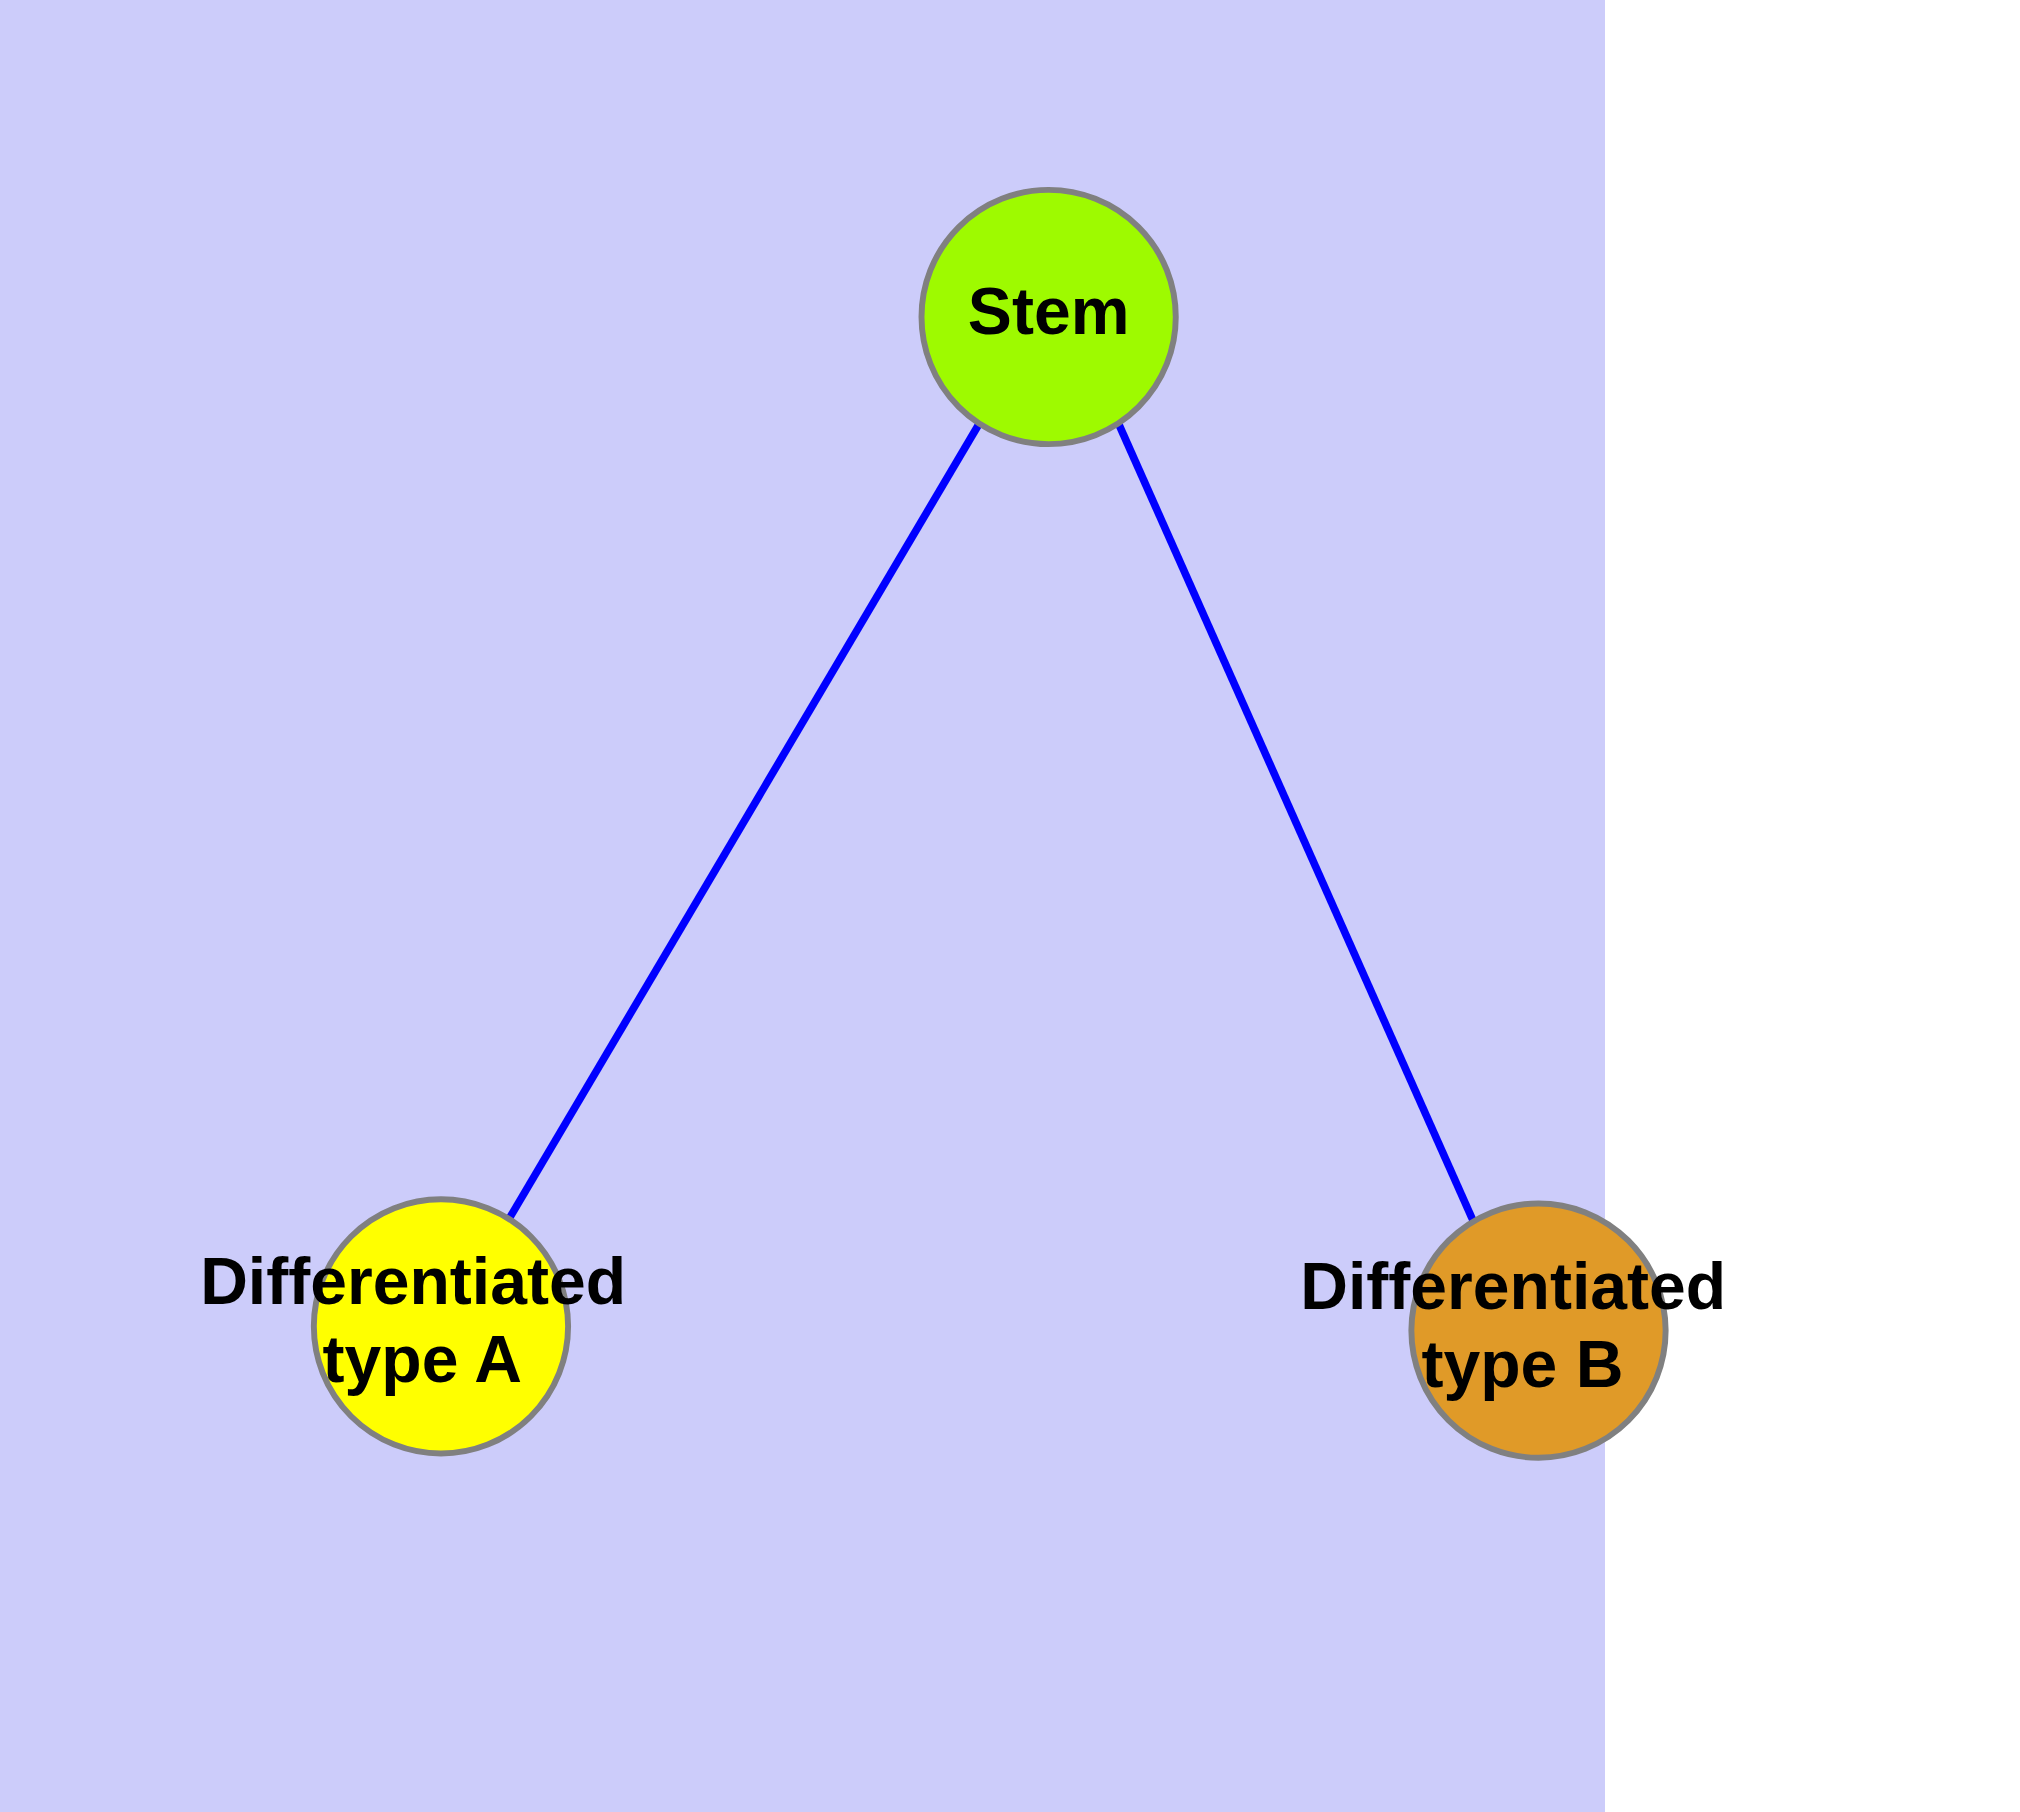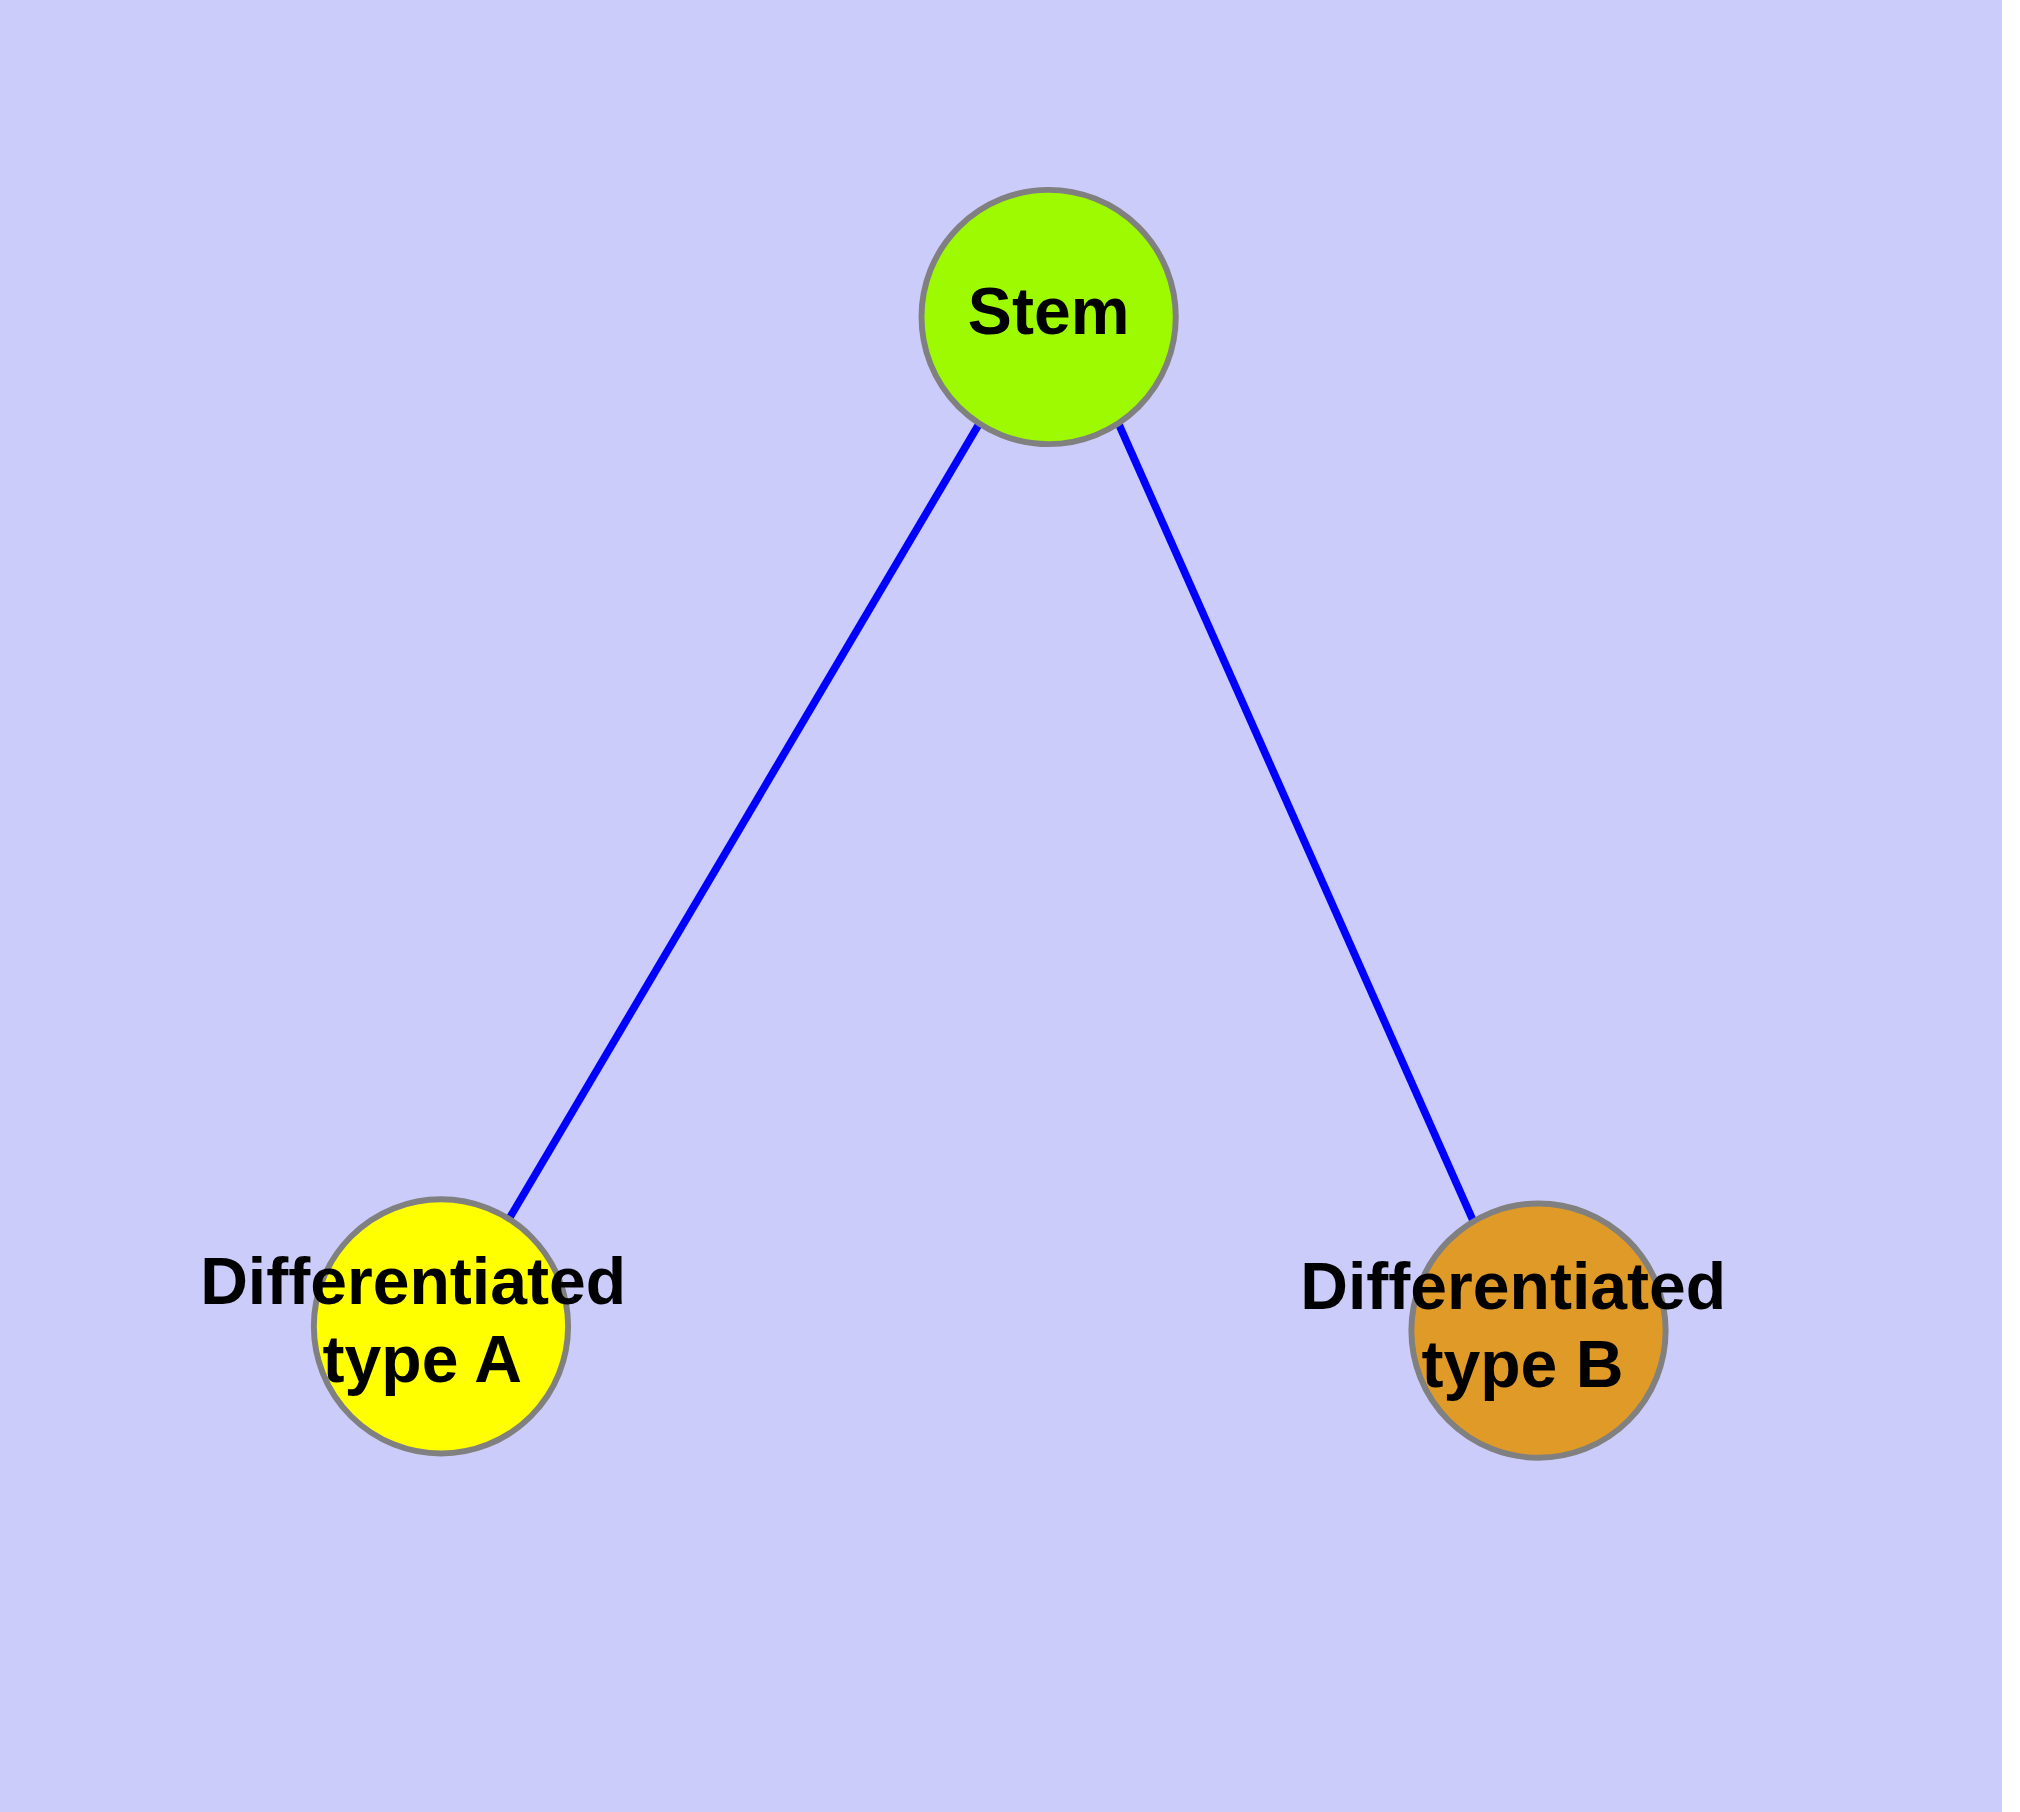--- a/index.html
+++ b/index.html
@@ -8,21 +8,21 @@
     padding: 0;
   }
   body {
     width: 2021px;
     height: 1812px;
     overflow: hidden;
     font-family: "Liberation Sans", sans-serif;
   }
   #graph-canvas {
     position: relative;
-    width: 2002px;
+    width: 1605px;
     height: 1812px;
     background: #ccccfa;
   }
   #graph-svg {
     position: absolute;
     top: 0;
     left: 0;
     width: 2021px;
     height: 1812px;
     display: block;

